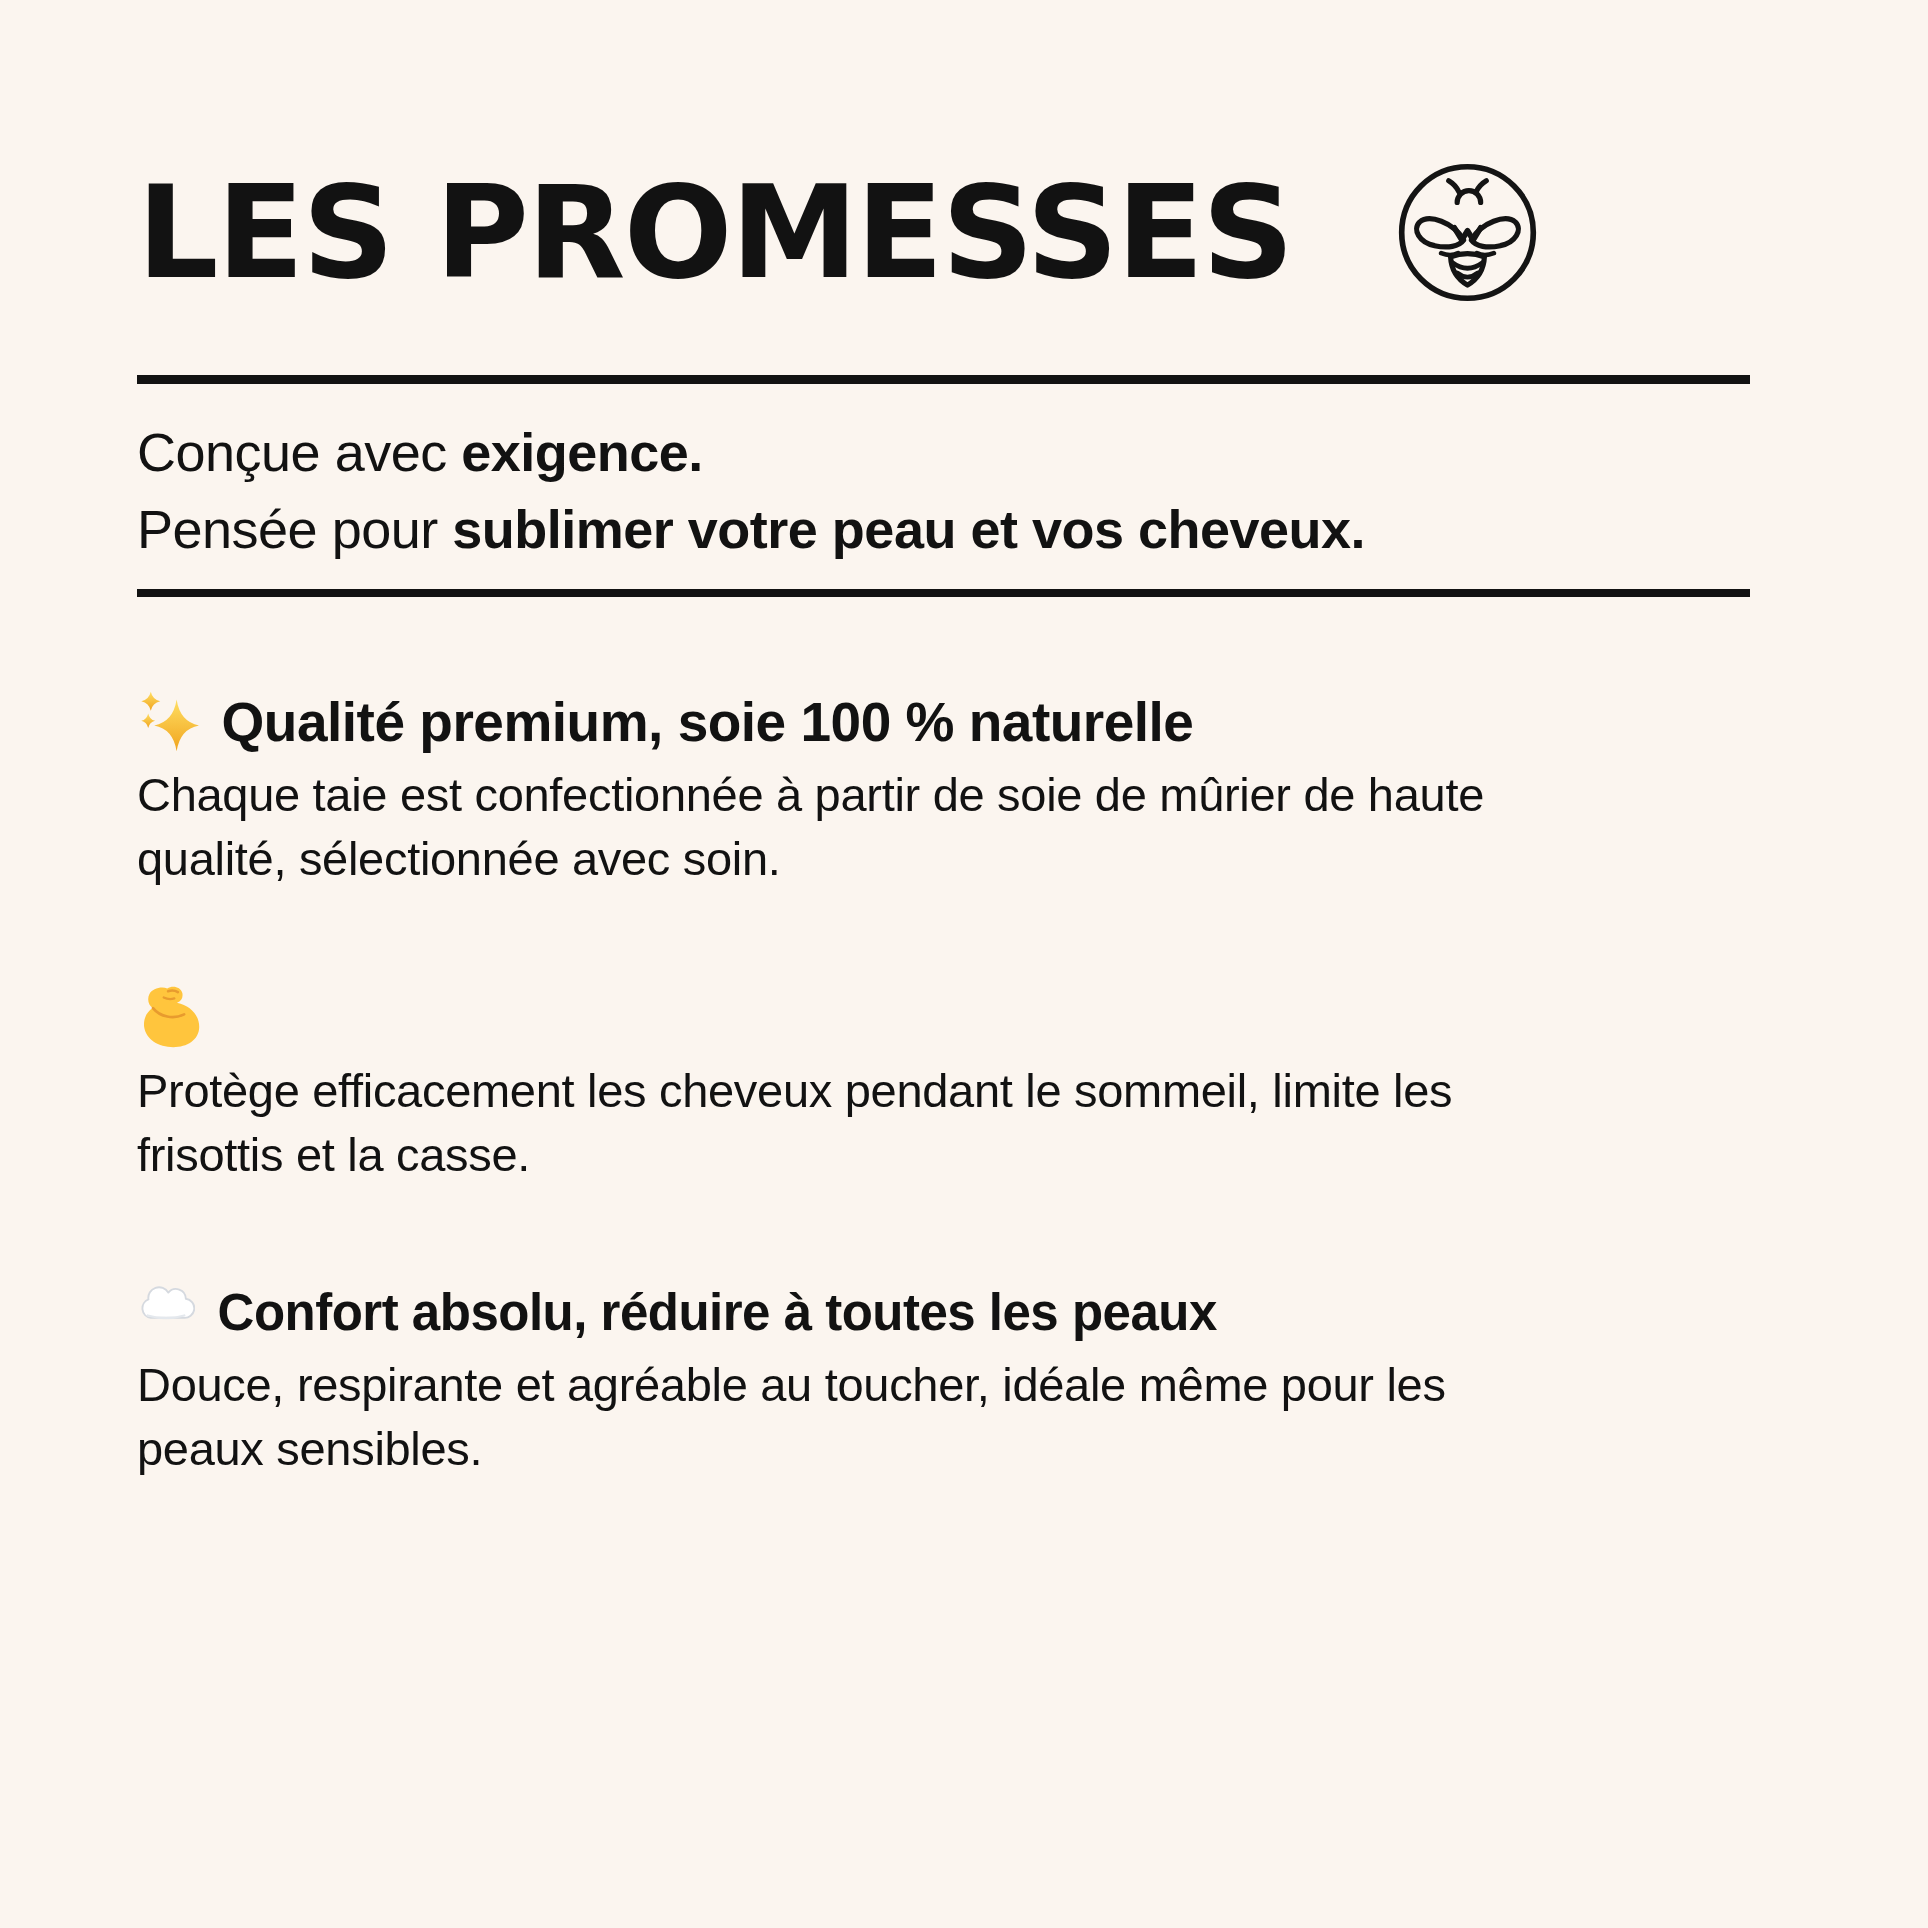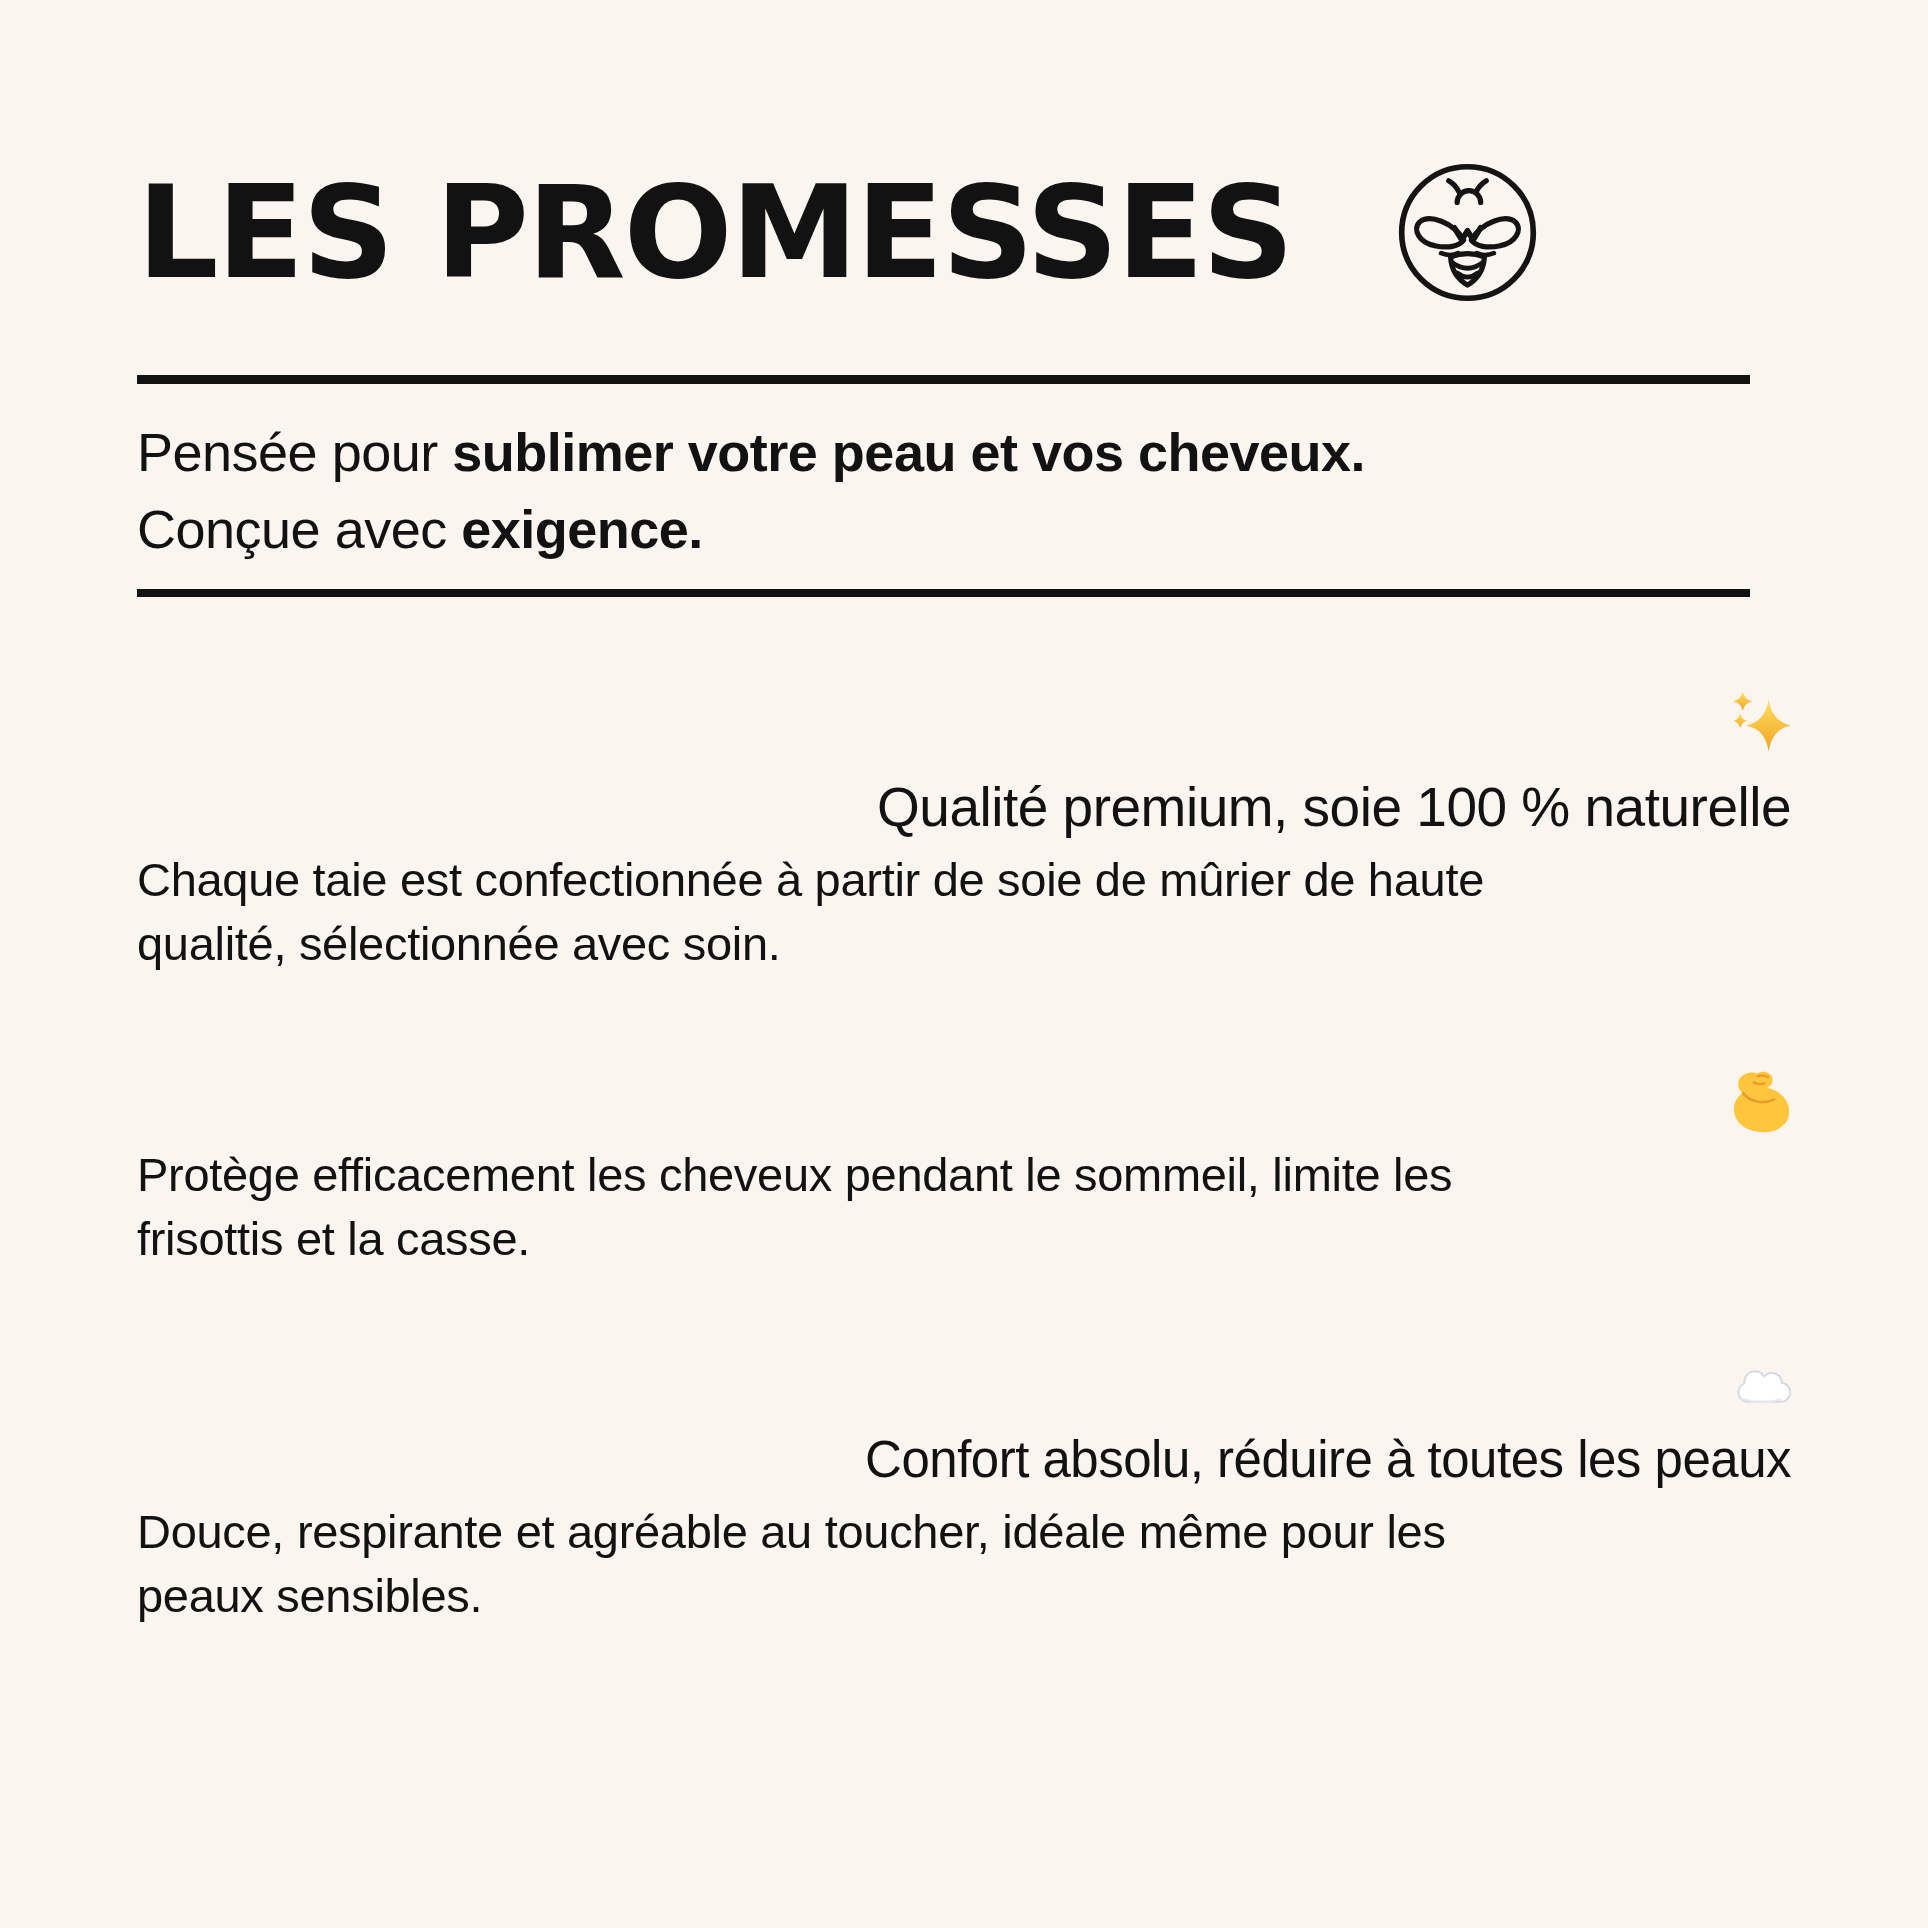--- a/index.html
+++ b/index.html
@@ -34,26 +34,25 @@
   .intro{
     margin-top:30px;
     font-size:54px;
     line-height:77px;
     letter-spacing:-0.5px;
   }
   .intro b{font-weight:bold;}
   
   .section{margin-top:94px;}
   .section-heading{
-    display:flex;align-items:flex-end;gap:22.6px;
-    font-weight:normal;
+    display:flex;align-items:flex-start;gap:22.6px;
+    font-weight:bold;
     font-size:55px;
     line-height:63px;
     letter-spacing:-0.5px;
-    flex-direction:column;
   }
   .section-hydration .section-heading{font-size:47px;}
   .section-comfort .section-heading{font-size:51px;}
   .section-body{
     margin-top:9.4px;
     font-size:47px;
     line-height:64px;
     letter-spacing:-0.3px;
     white-space:pre-line;
   }
@@ -81,22 +80,22 @@
         <path d="M57 101 Q75 94 93 101 Q92 121 75 131 Q58 121 57 101 Z" stroke-width="5.5"></path>
         <path d="M59 107 Q75 119 91 107" stroke-width="5"></path>
         <path d="M64 118 Q75 127 86 118" stroke-width="5"></path>
       </svg>
     </span>
   </div>
 
   <div class="rule rule-top"></div>
 
   <div class="intro">
+    <div><span>Conçue avec </span><b>exigence.</b></div>
     <div><span>Pensée pour </span><b>sublimer votre peau et vos cheveux.</b></div>
-    <div><span>Conçue avec </span><b>exigence.</b></div>
   </div>
 
   <div class="rule rule-bottom"></div>
 
   <div class="section section-quality">
     <div class="section-heading">
       <span class="emoji">
         <svg viewBox="0 0 72 72" width="62" height="62">
           <defs>
             <linearGradient id="gold" x1="0" y1="0" x2="0" y2="1">

